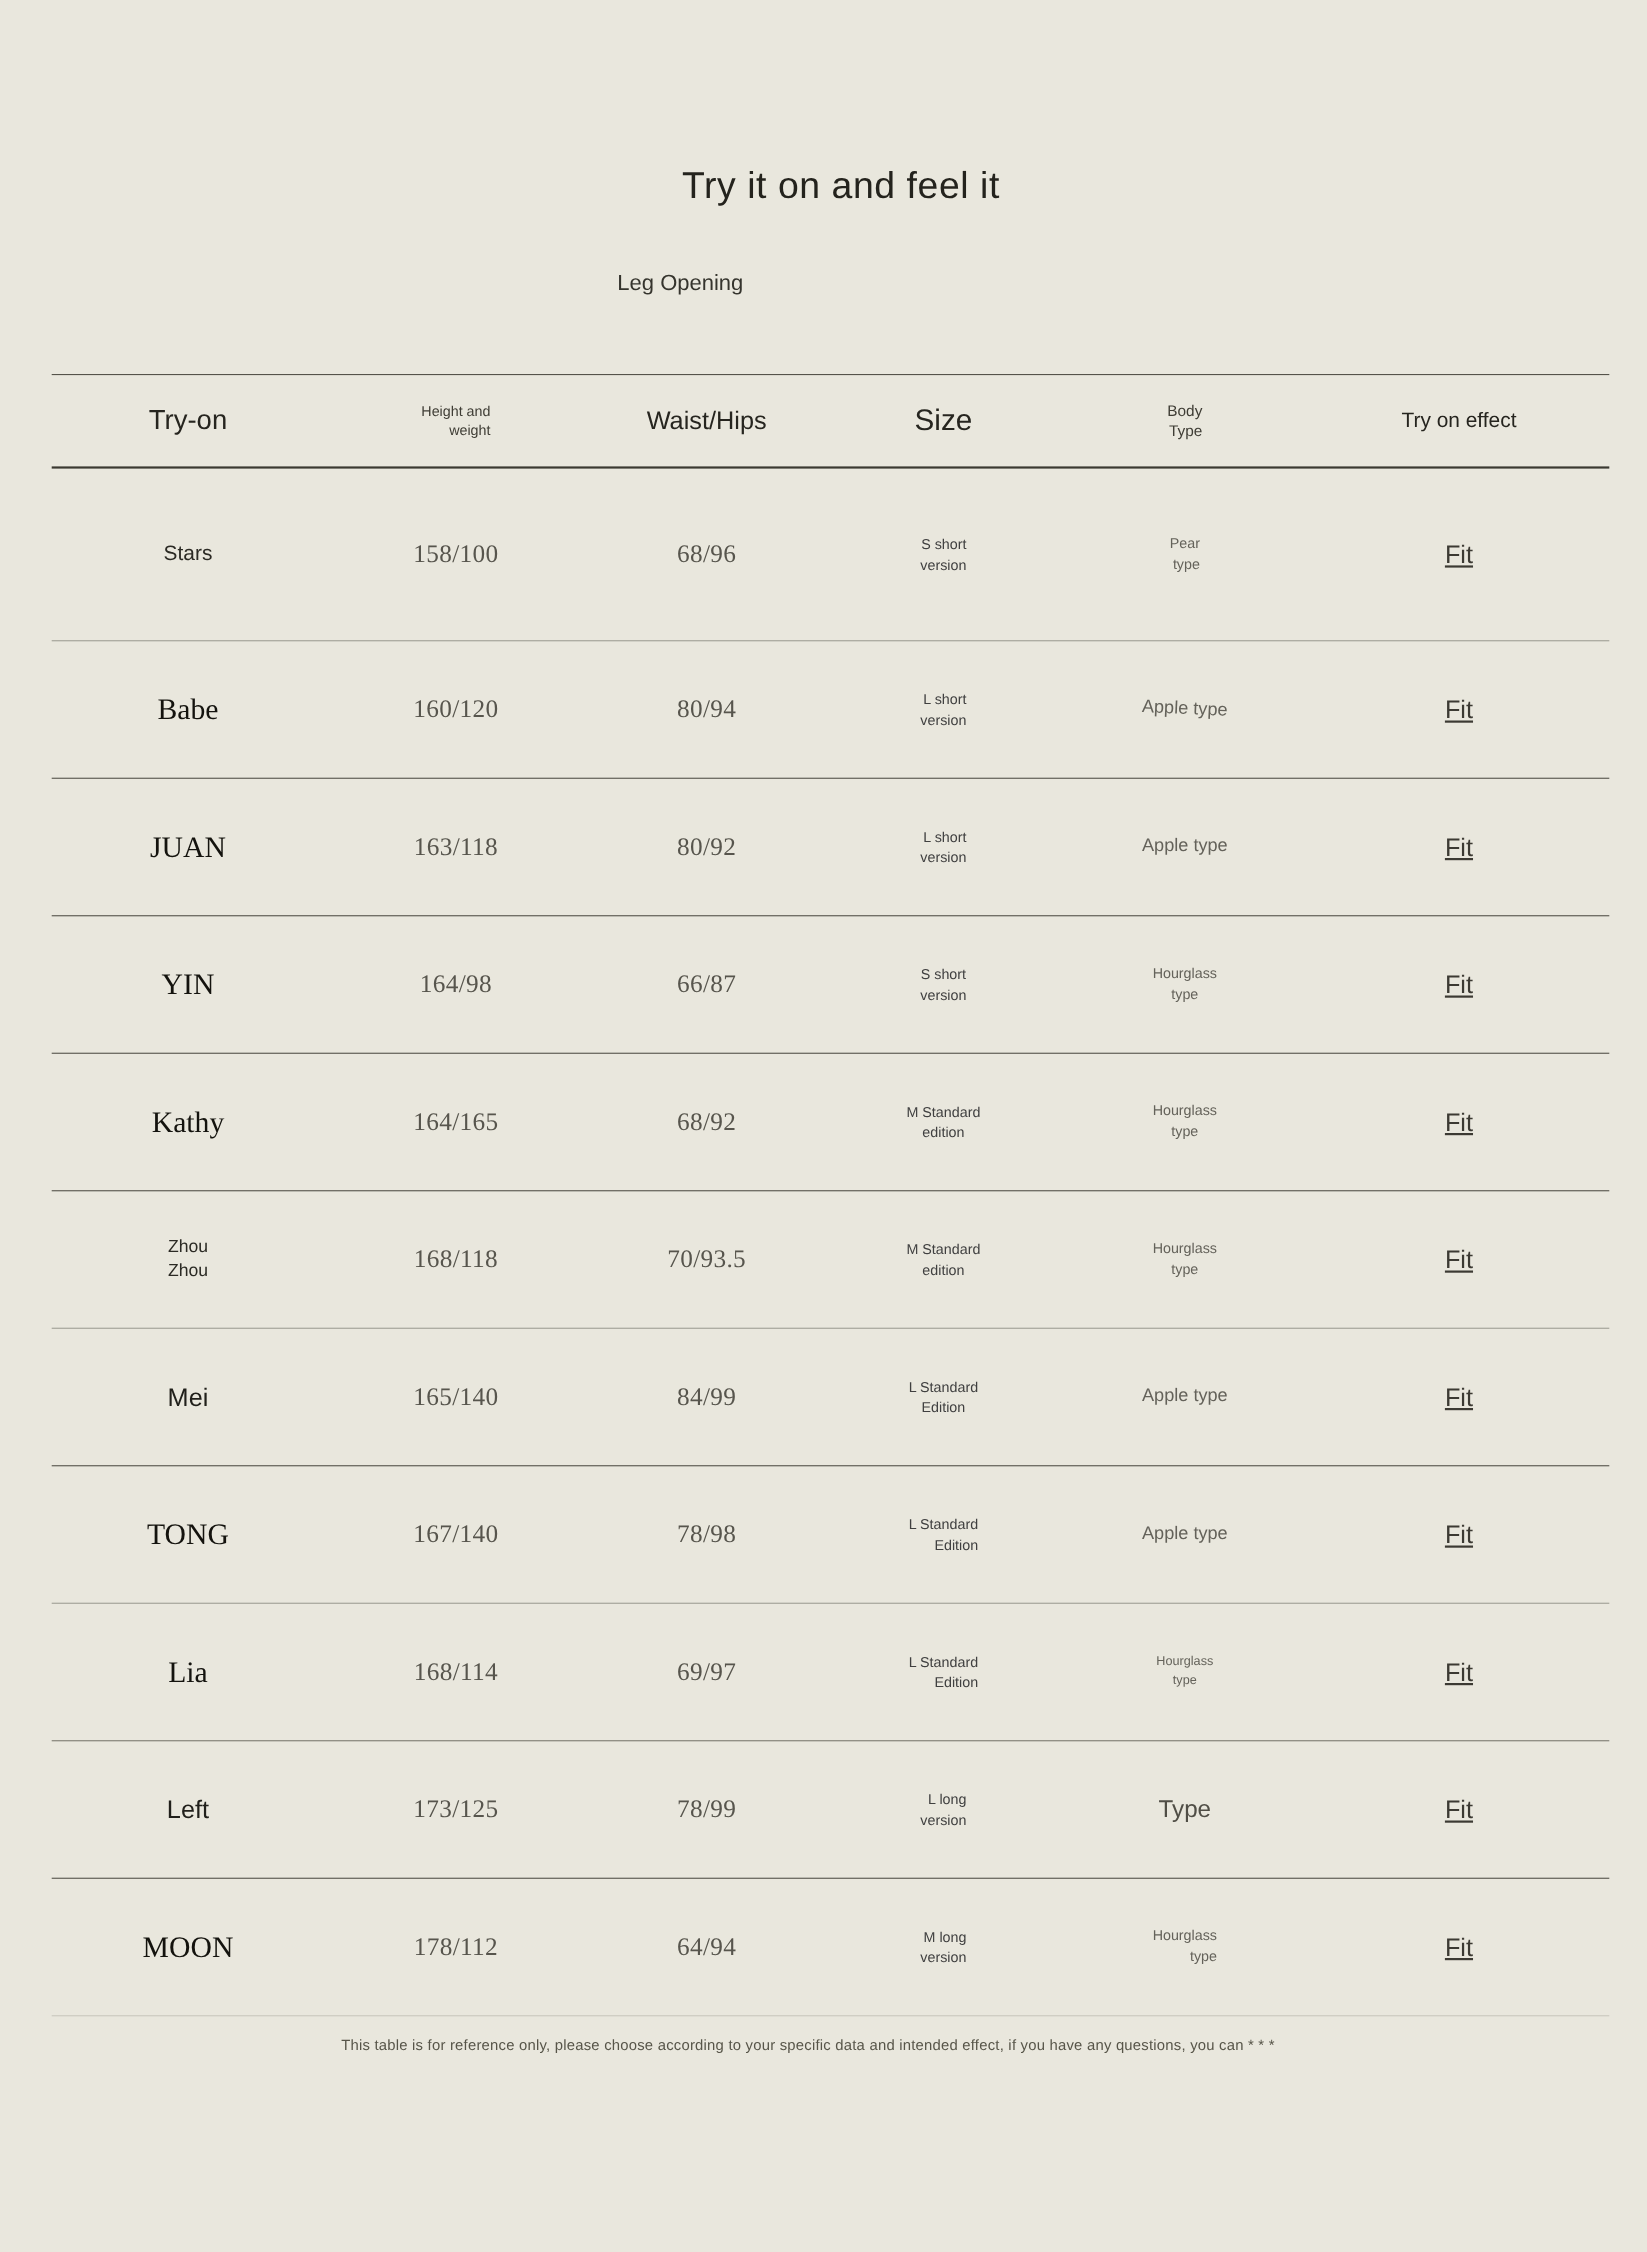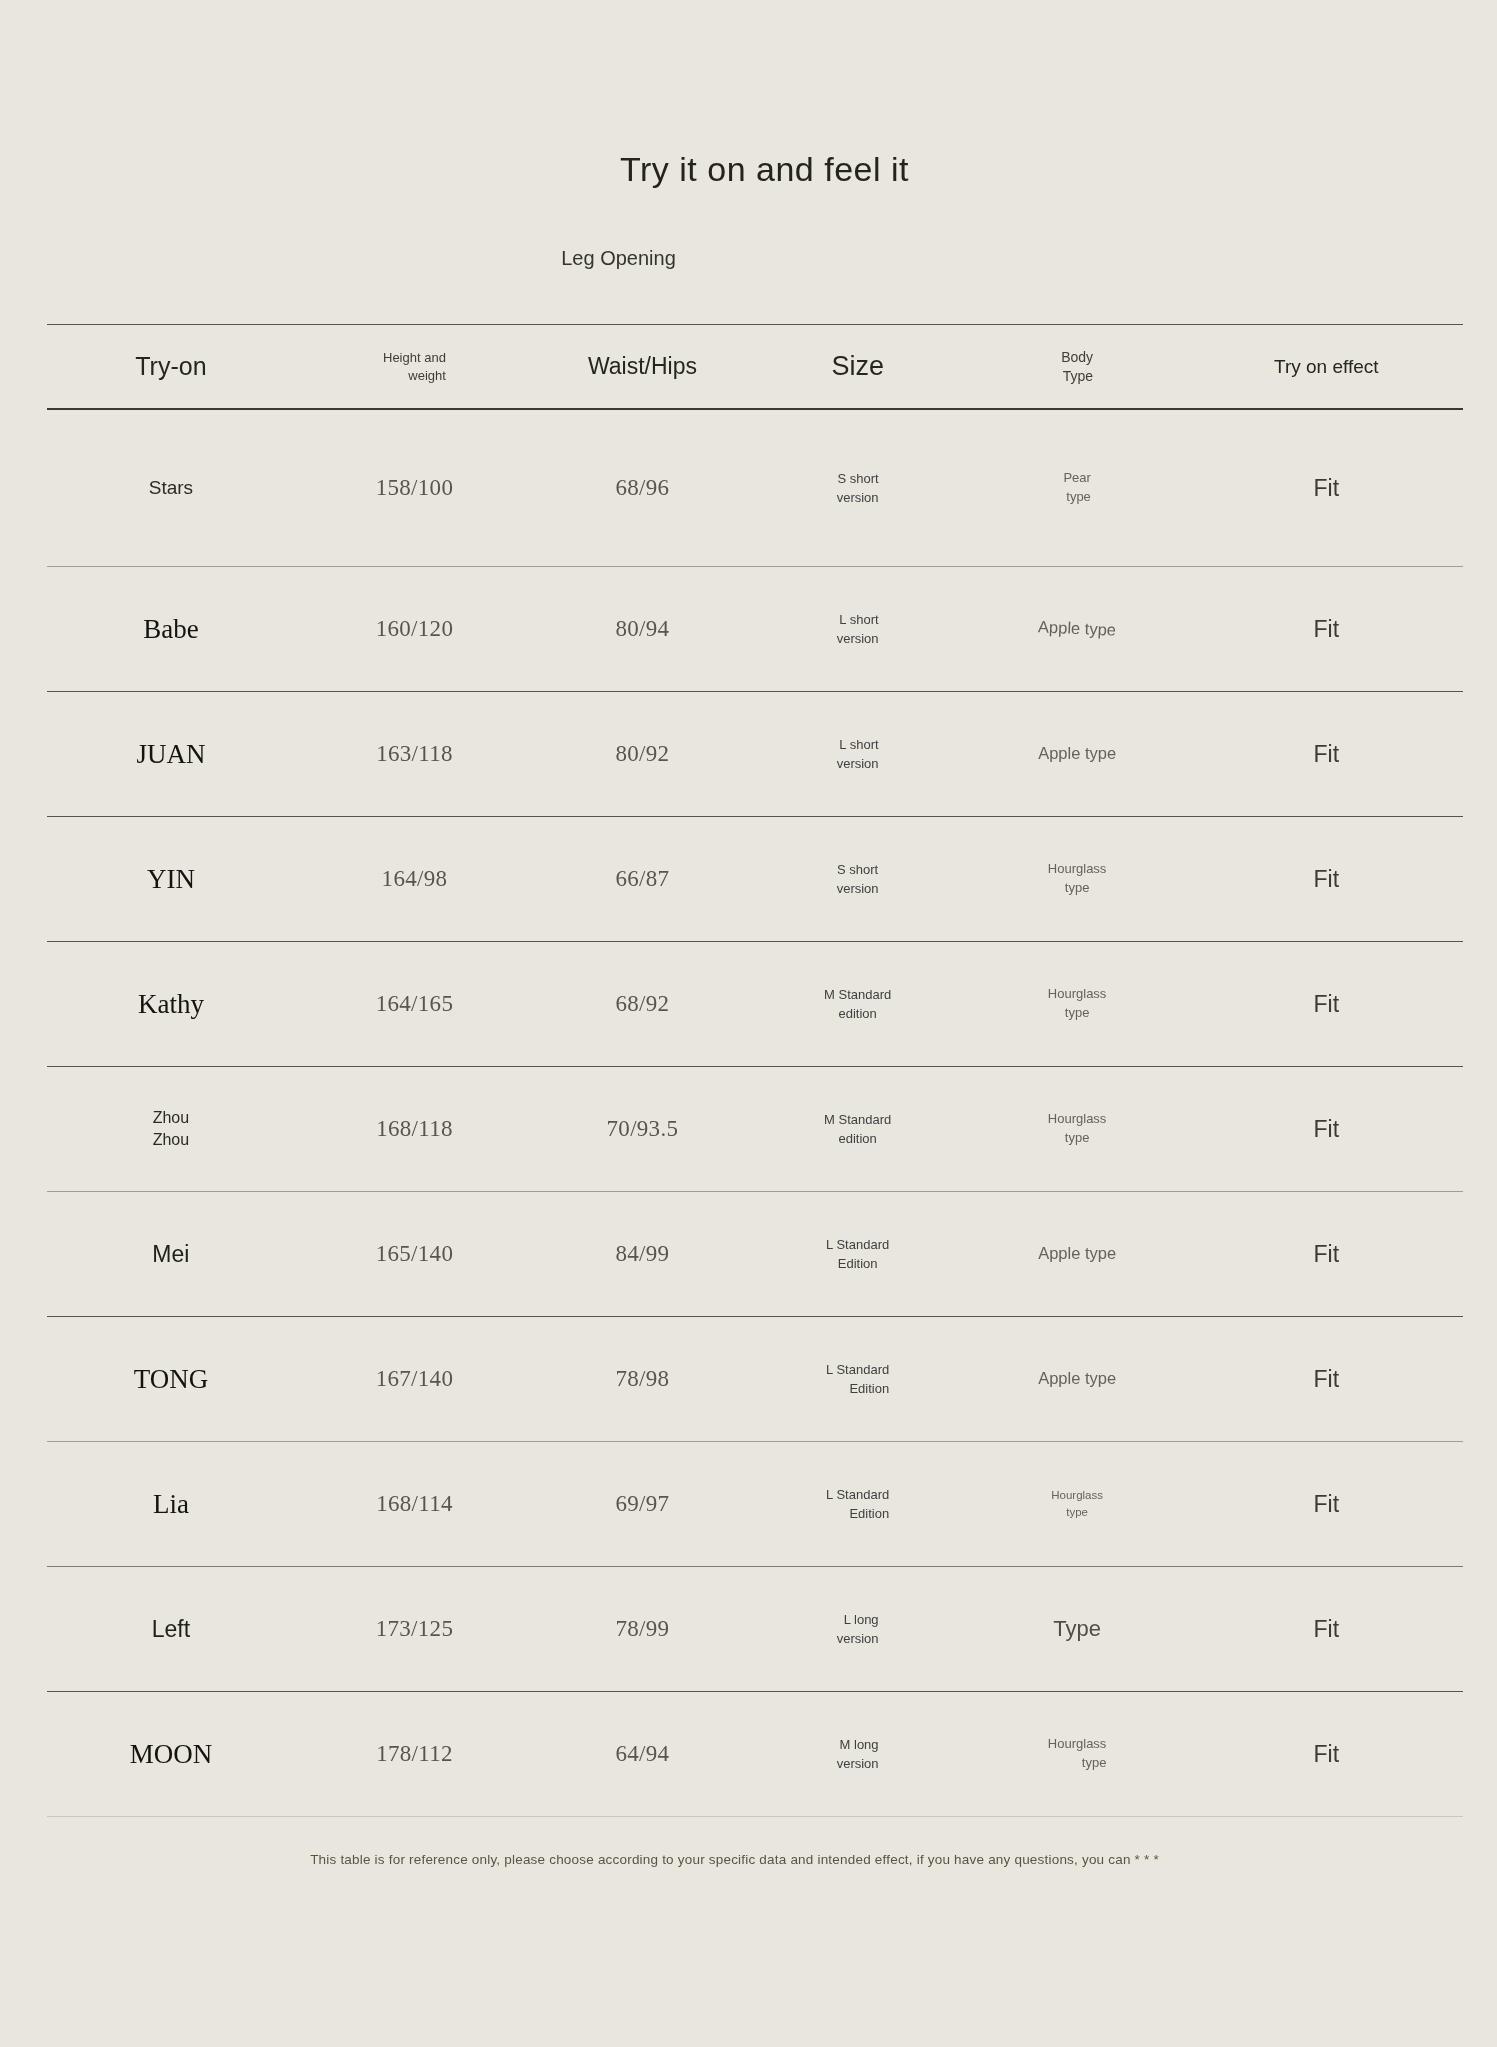--- a/index.html
+++ b/index.html
@@ -12,21 +12,21 @@
   .page-title{
     position:absolute;top:150px;left:16px;width:100%;
     text-align:center;font-size:34px;letter-spacing:.5px;color:#24231d;
   }
   .page-subtitle{
     position:absolute;top:247px;left:0;width:100%;
     text-align:center;transform:translateX(-130px);
     font-size:20px;color:#35342d;
   }
   .fit-table{
-    position:absolute;left:47px;top:324px;width:1416px;
+    position:absolute;left:47px;top:340px;width:1416px;
   }
   .grid6{
     display:grid;
     grid-template-columns:17.5% 16.9% 15.3% 15.1% 15.9% 19.3%;
     align-items:center;text-align:center;
   }
   .thead{
     height:83px;
     border-top:1px solid #55534a;
     border-bottom:2px solid #3b3931;
@@ -51,21 +51,21 @@
   .cell-name.sans-md{font-size:19px;color:#2b2a24;}
   .cell-name.sans-sm{font-size:16px;color:#2b2a24;line-height:1.35;}
   .cell-num{font-size:23px;color:#57554d;letter-spacing:.3px;font-family:Liberation Serif, serif;}
   .cell-size span{font-size:13px;color:#404040;line-height:1.5;}
   .cell-body span{color:#64625a;line-height:1.45;display:inline-block;}
   .cell-body .body-tiny{font-size:11.5px;}
   .cell-body .body-sm{font-size:13px;}
   .cell-body .body-md{font-size:16.5px;}
   .cell-body .body-lg{font-size:22px;color:#504e46;}
   .cell-body .tilt{transform:rotate(2.5deg);}
-  .cell-fit{font-size:23px;color:#3c3a33;}
+  .cell-fit{font-size:23px;color:#3c3a33;text-decoration:underline;}
   .footnote{
     position:absolute;top:1852px;left:0;width:100%;
     text-align:center;transform:translateX(-14px);
     font-size:13.5px;color:#575549;letter-spacing:.2px;
   }
 </style>
 </head>
 <body>
 
 <div class="page-title">Try it on and feel it</div>

